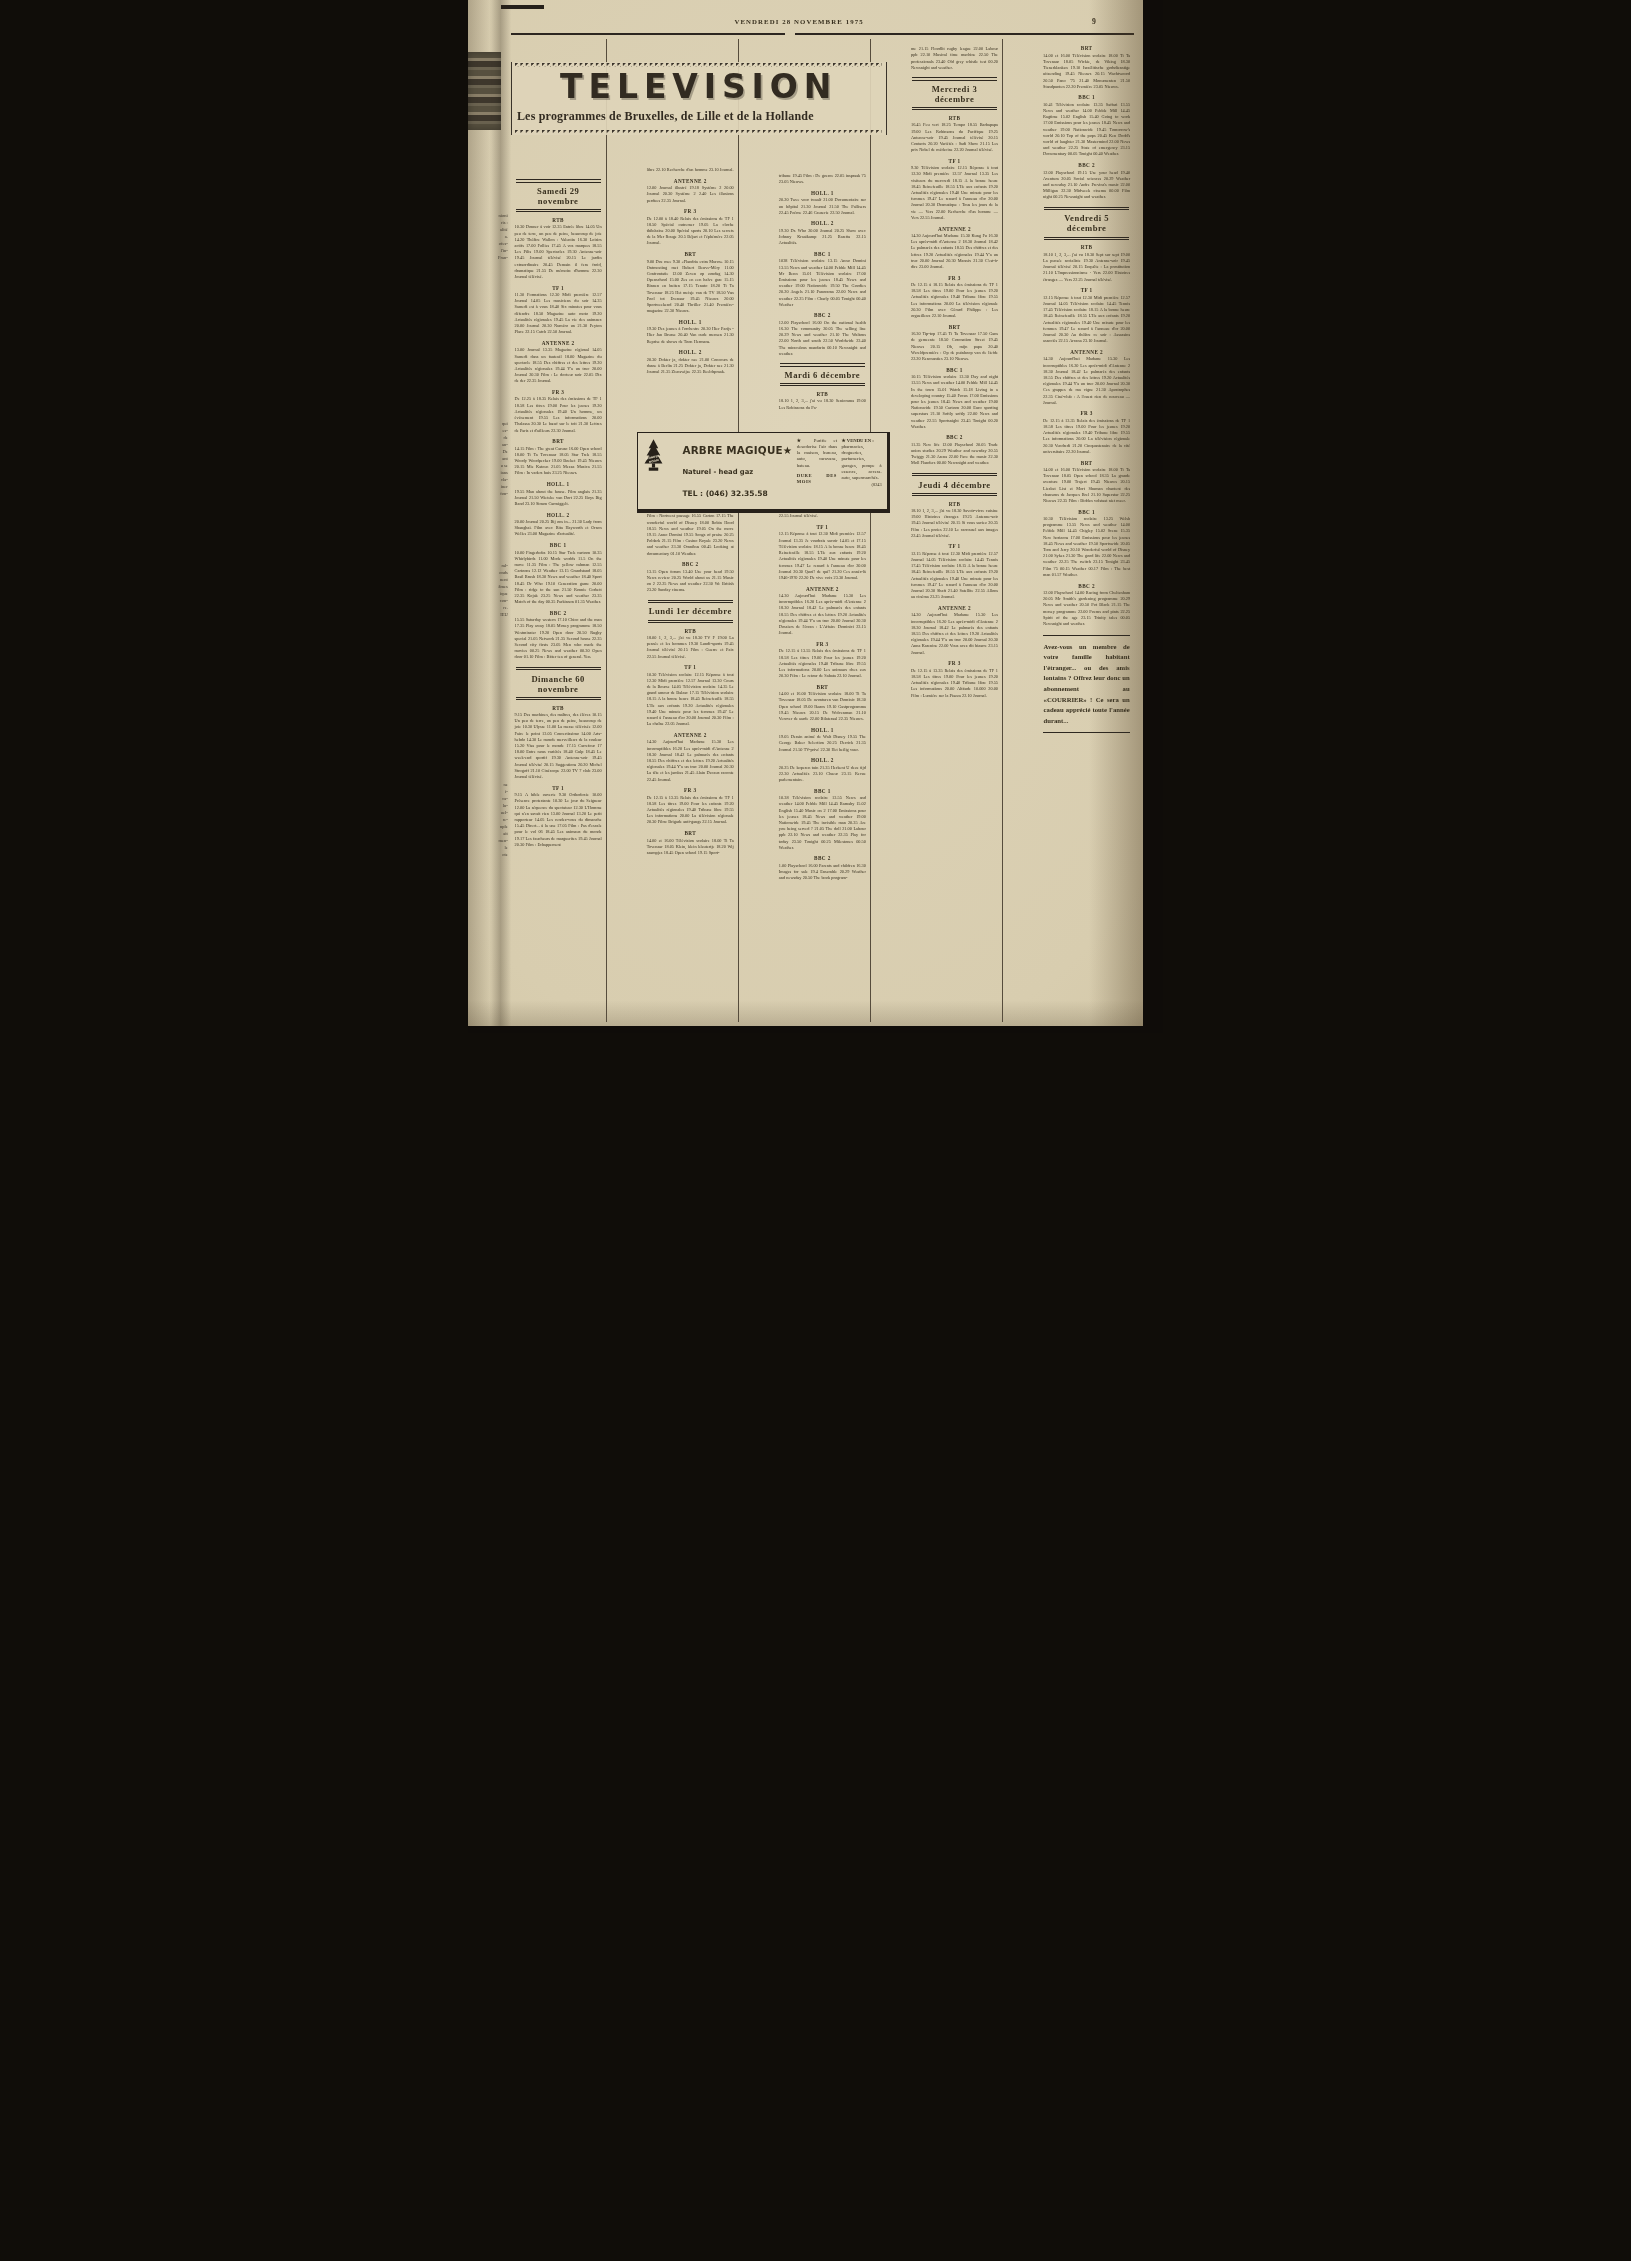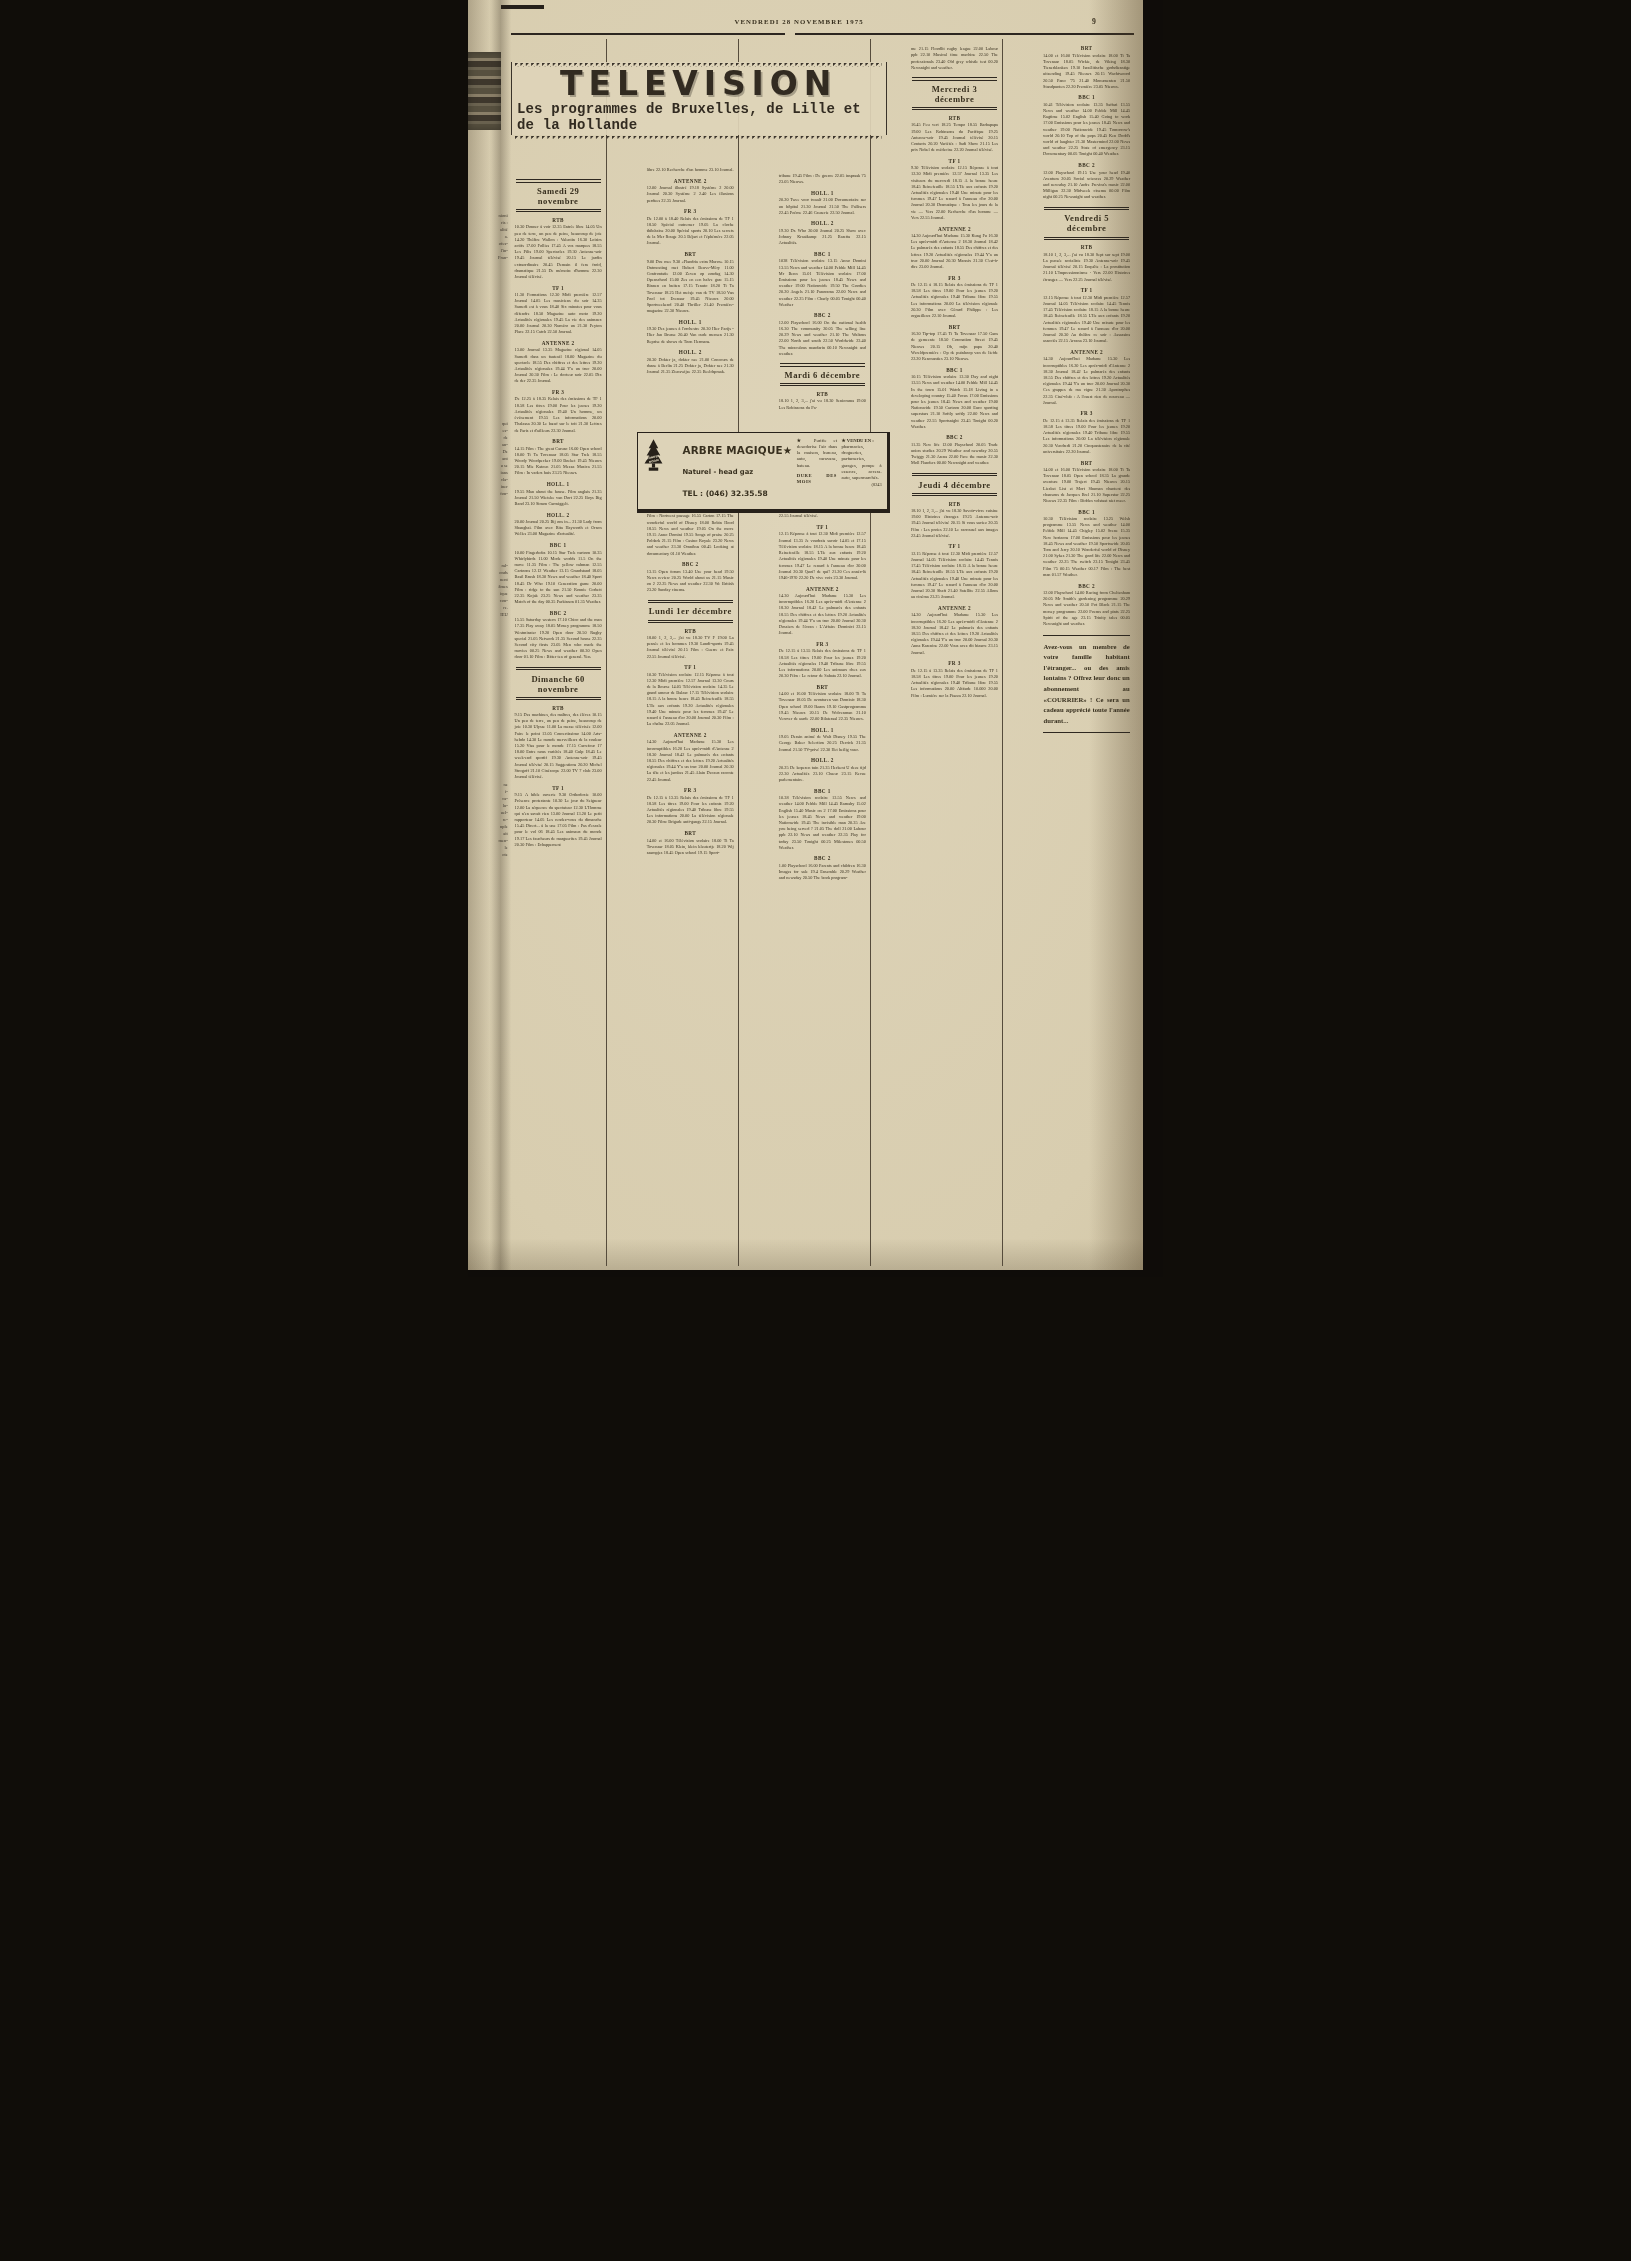--- a/index.html
+++ b/index.html
@@ -1,17 +1,17 @@
 <!DOCTYPE html>
 <html style="font-size:7.2px"><head>
 <meta charset="utf-8">
 <style>
   html,body{margin:0;padding:0;background:#100d09;}
   .scan{width:685px;margin:0 auto;background:#0f0c09;padding:0 10px 7.2px 0;}
-  .sheet{position:relative;width:675px;height:1270px;overflow:hidden;color:#38301f;
+  .sheet{position:relative;width:675px;height:1026px;overflow:hidden;color:#38301f;
     font-family:"Liberation Serif",serif;
     background:radial-gradient(130% 115% at 48% 42%, #ded4b9 0%, #d8cdaf 55%, #cfc3a1 82%, #bdae8a 100%);}
   .sheet::after{content:"";position:absolute;inset:0;pointer-events:none;background:
     linear-gradient(90deg, rgba(68,55,35,.28) 0, rgba(0,0,0,0) 3.5%),
     linear-gradient(90deg, rgba(0,0,0,0) 3.2%, rgba(40,30,15,.28) 4.8%, rgba(0,0,0,0) 6.4%),
     linear-gradient(90deg, rgba(0,0,0,0) 92%, rgba(83,66,40,.38) 99.6%),
     linear-gradient(0deg, rgba(60,48,28,.20) 0, rgba(0,0,0,0) 2.5%),
     radial-gradient(140% 120% at 50% 45%, rgba(0,0,0,0) 58%, rgba(96,78,48,.20) 100%);}
   .frag-bar{position:absolute;left:33px;top:4.5px;width:43px;height:4.1px;background:#25201a;}
   .date{position:absolute;top:18px;left:50%;transform:translateX(-55%);font-weight:bold;
@@ -24,21 +24,21 @@
   .tvbox{position:absolute;left:6.3%;top:62px;width:54.4%;height:70px;z-index:3;
     display:flex;flex-direction:column;justify-content:space-between;
     border-left:1.4px double #3a332a;border-right:1.4px double #3a332a;padding:1.4px 3.6px;
     background:rgba(222,212,185,.92);}
   .zz{height:3.2px;color:#3a332a;flex:0 0 auto;background:
     linear-gradient(135deg,currentColor 25%,transparent 26%) 0 0/5.4px 6.3px repeat-x,
     linear-gradient(45deg,currentColor 25%,transparent 26%) 2.7px 0/5.4px 6.3px repeat-x;}
   .tvtitle{font-family:"DejaVu Sans",sans-serif;font-weight:bold;font-size:33px;line-height:34px;
     letter-spacing:5.9px;text-align:center;color:#322b21;text-shadow:1.6px 1.6px 0 rgba(50,43,33,.32);
     transform:scaleY(1.04);}
-  .tvsub{font-family:Liberation Mono, monospace;font-weight:bold;font-size:14px;margin:0.9px 0 2.3px 1.8px;
+  .tvsub{font-family:Liberation Serif, serif;font-weight:bold;font-size:12px;margin:0.9px 0 2.3px 1.8px;
     letter-spacing:0.2px;color:#322b21;}
   
   .cols{position:absolute;left:6.3%;right:1.3%;top:39px;bottom:4.5px;display:flex;z-index:1;}
   .col{flex:1 1 0;padding:0 4.1px;overflow:hidden;}
   .col + .col{border-left:0.5px solid #564c3c;padding-left:40px;}
   .day{border-top:0.9px solid #2e2820;border-bottom:0.9px solid #2e2820;padding:1.4px 0;margin:6.3px 0.9px 4.5px;}
   .day > div{border-top:0.7px solid #2e2820;border-bottom:0.7px solid #2e2820;padding:3.2px 0;
     text-align:center;font-weight:bold;font-size:8.6px;letter-spacing:0.5px;}
   .ch{text-align:center;font-weight:bold;font-size:5.2px;margin:4.5px 0 1.4px;letter-spacing:0.4px;}
   .p{font-size:4.3px;line-height:6.2px;text-align:justify;margin:0;word-spacing:0.2px;}

